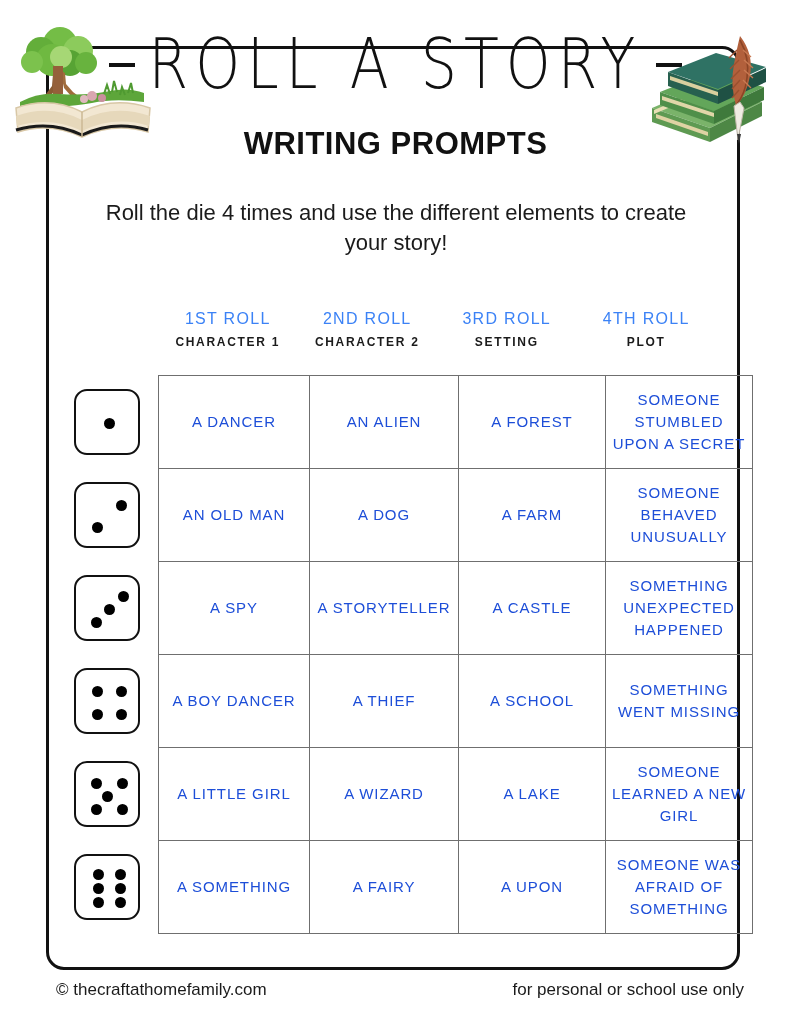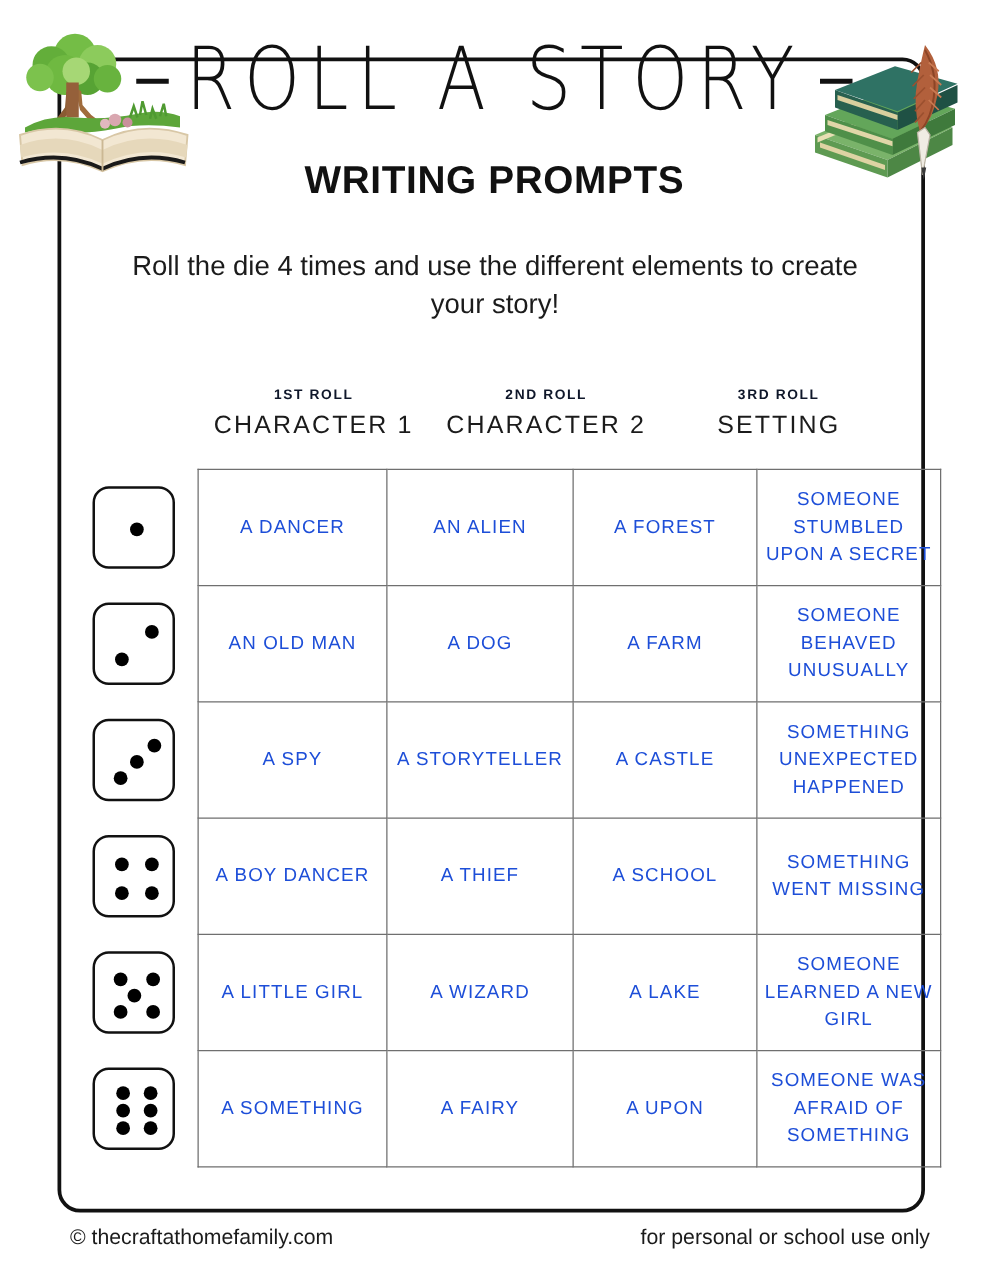--- a/index.html
+++ b/index.html
@@ -106,29 +106,29 @@
     left: 158px;
     top: 310px;
     width: 558px;
     display: flex;
   }
   .col-head {
     flex: 1 1 0;
     text-align: center;
   }
   .col-head .roll-no {
-    font-size: 11px;
+    font-size: 16px;
+    font-weight: 400;
+    letter-spacing: 1.3px;
+    color: #3b82f6;
+    display: block;
+  }
+  .col-head .roll-cat {
+    font-size: 12px;
     font-weight: 700;
-    letter-spacing: 1.3px;
-    color: #0f172a;
-    display: block;
-  }
-  .col-head .roll-cat {
-    font-size: 20px;
-    font-weight: 400;
     letter-spacing: 1.7px;
     color: #1b1b1b;
     display: block;
     margin-top: 7px;
   }
 
   
   #dice-column {
     position: absolute;
     left: 70px;
@@ -280,20 +280,24 @@
     <span class="roll-cat">CHARACTER 1</span>
   </div>
   <div class="col-head">
     <span class="roll-no">2ND ROLL</span>
     <span class="roll-cat">CHARACTER 2</span>
   </div>
   <div class="col-head">
     <span class="roll-no">3RD ROLL</span>
     <span class="roll-cat">SETTING</span>
   </div>
+  <div class="col-head">
+    <span class="roll-no">4TH ROLL</span>
+    <span class="roll-cat">PLOT</span>
+  </div>
 </div>
 
 <div id="dice-column">
     <div class="die-slot" style="height: 93px;">
       <div class="die">
         <span class="pip" style="left: 27.5px; top: 27.5px;"></span>
       </div>
     </div>
     <div class="die-slot" style="height: 93px;">
       <div class="die">

